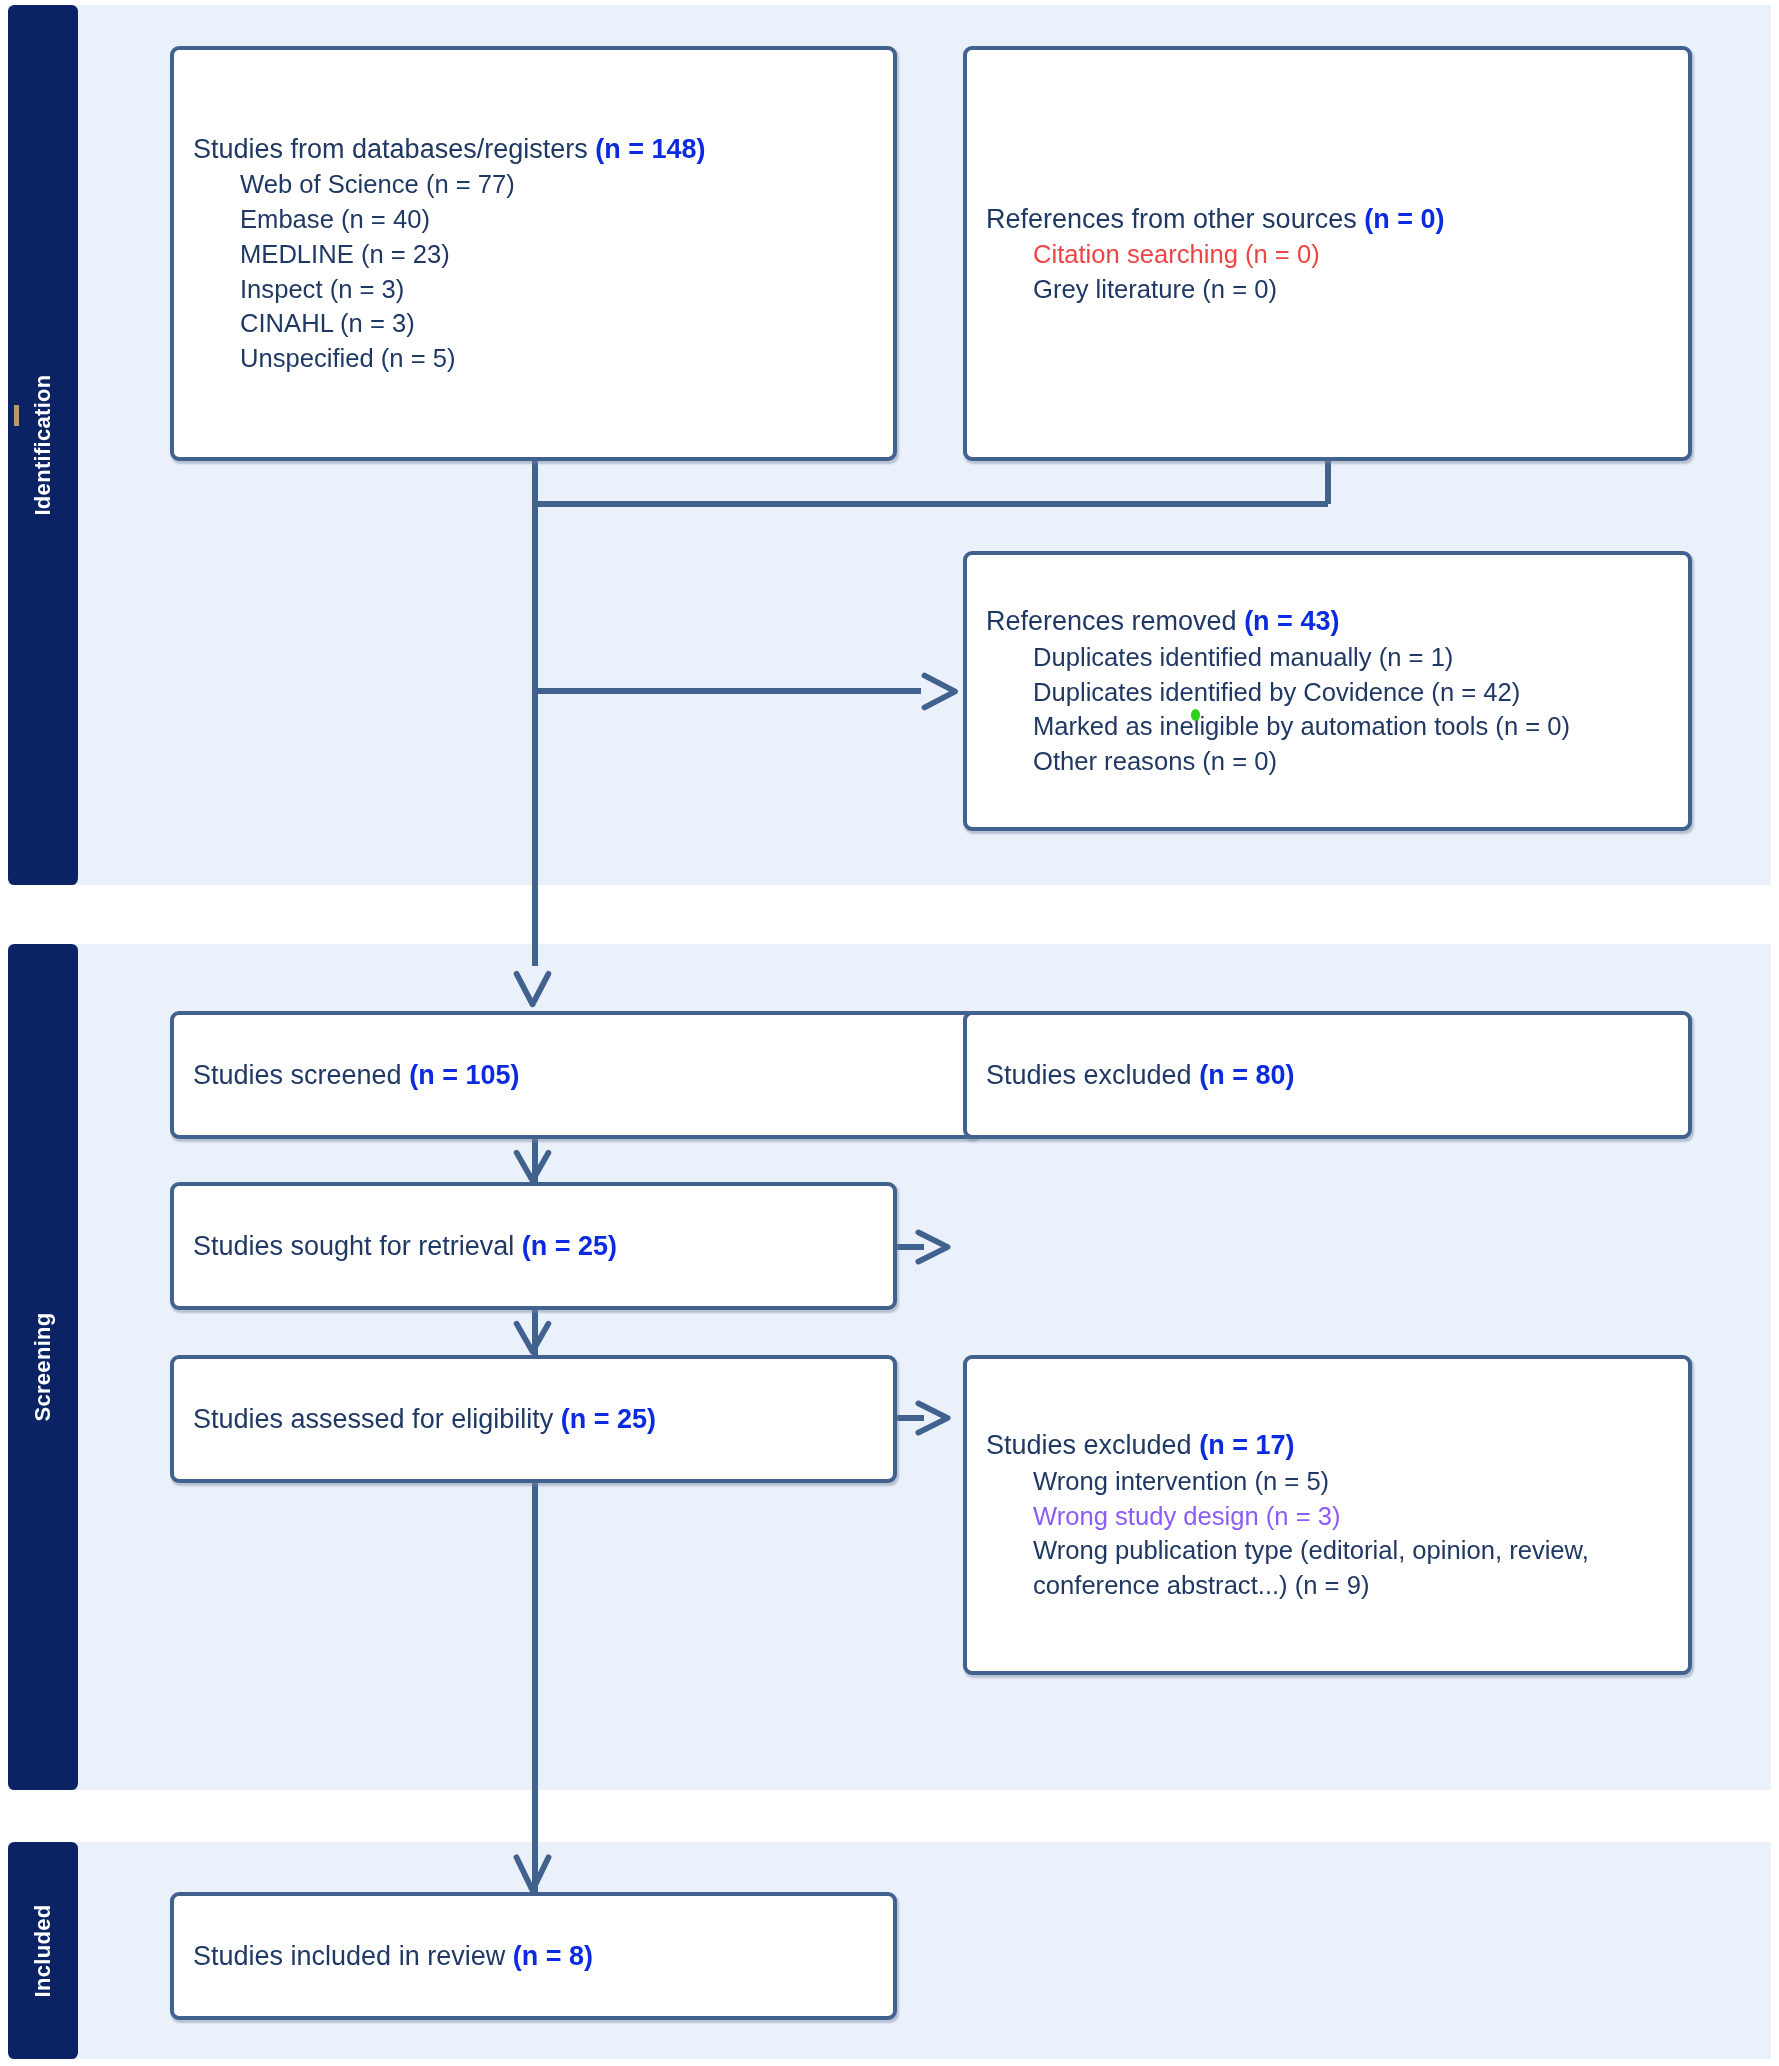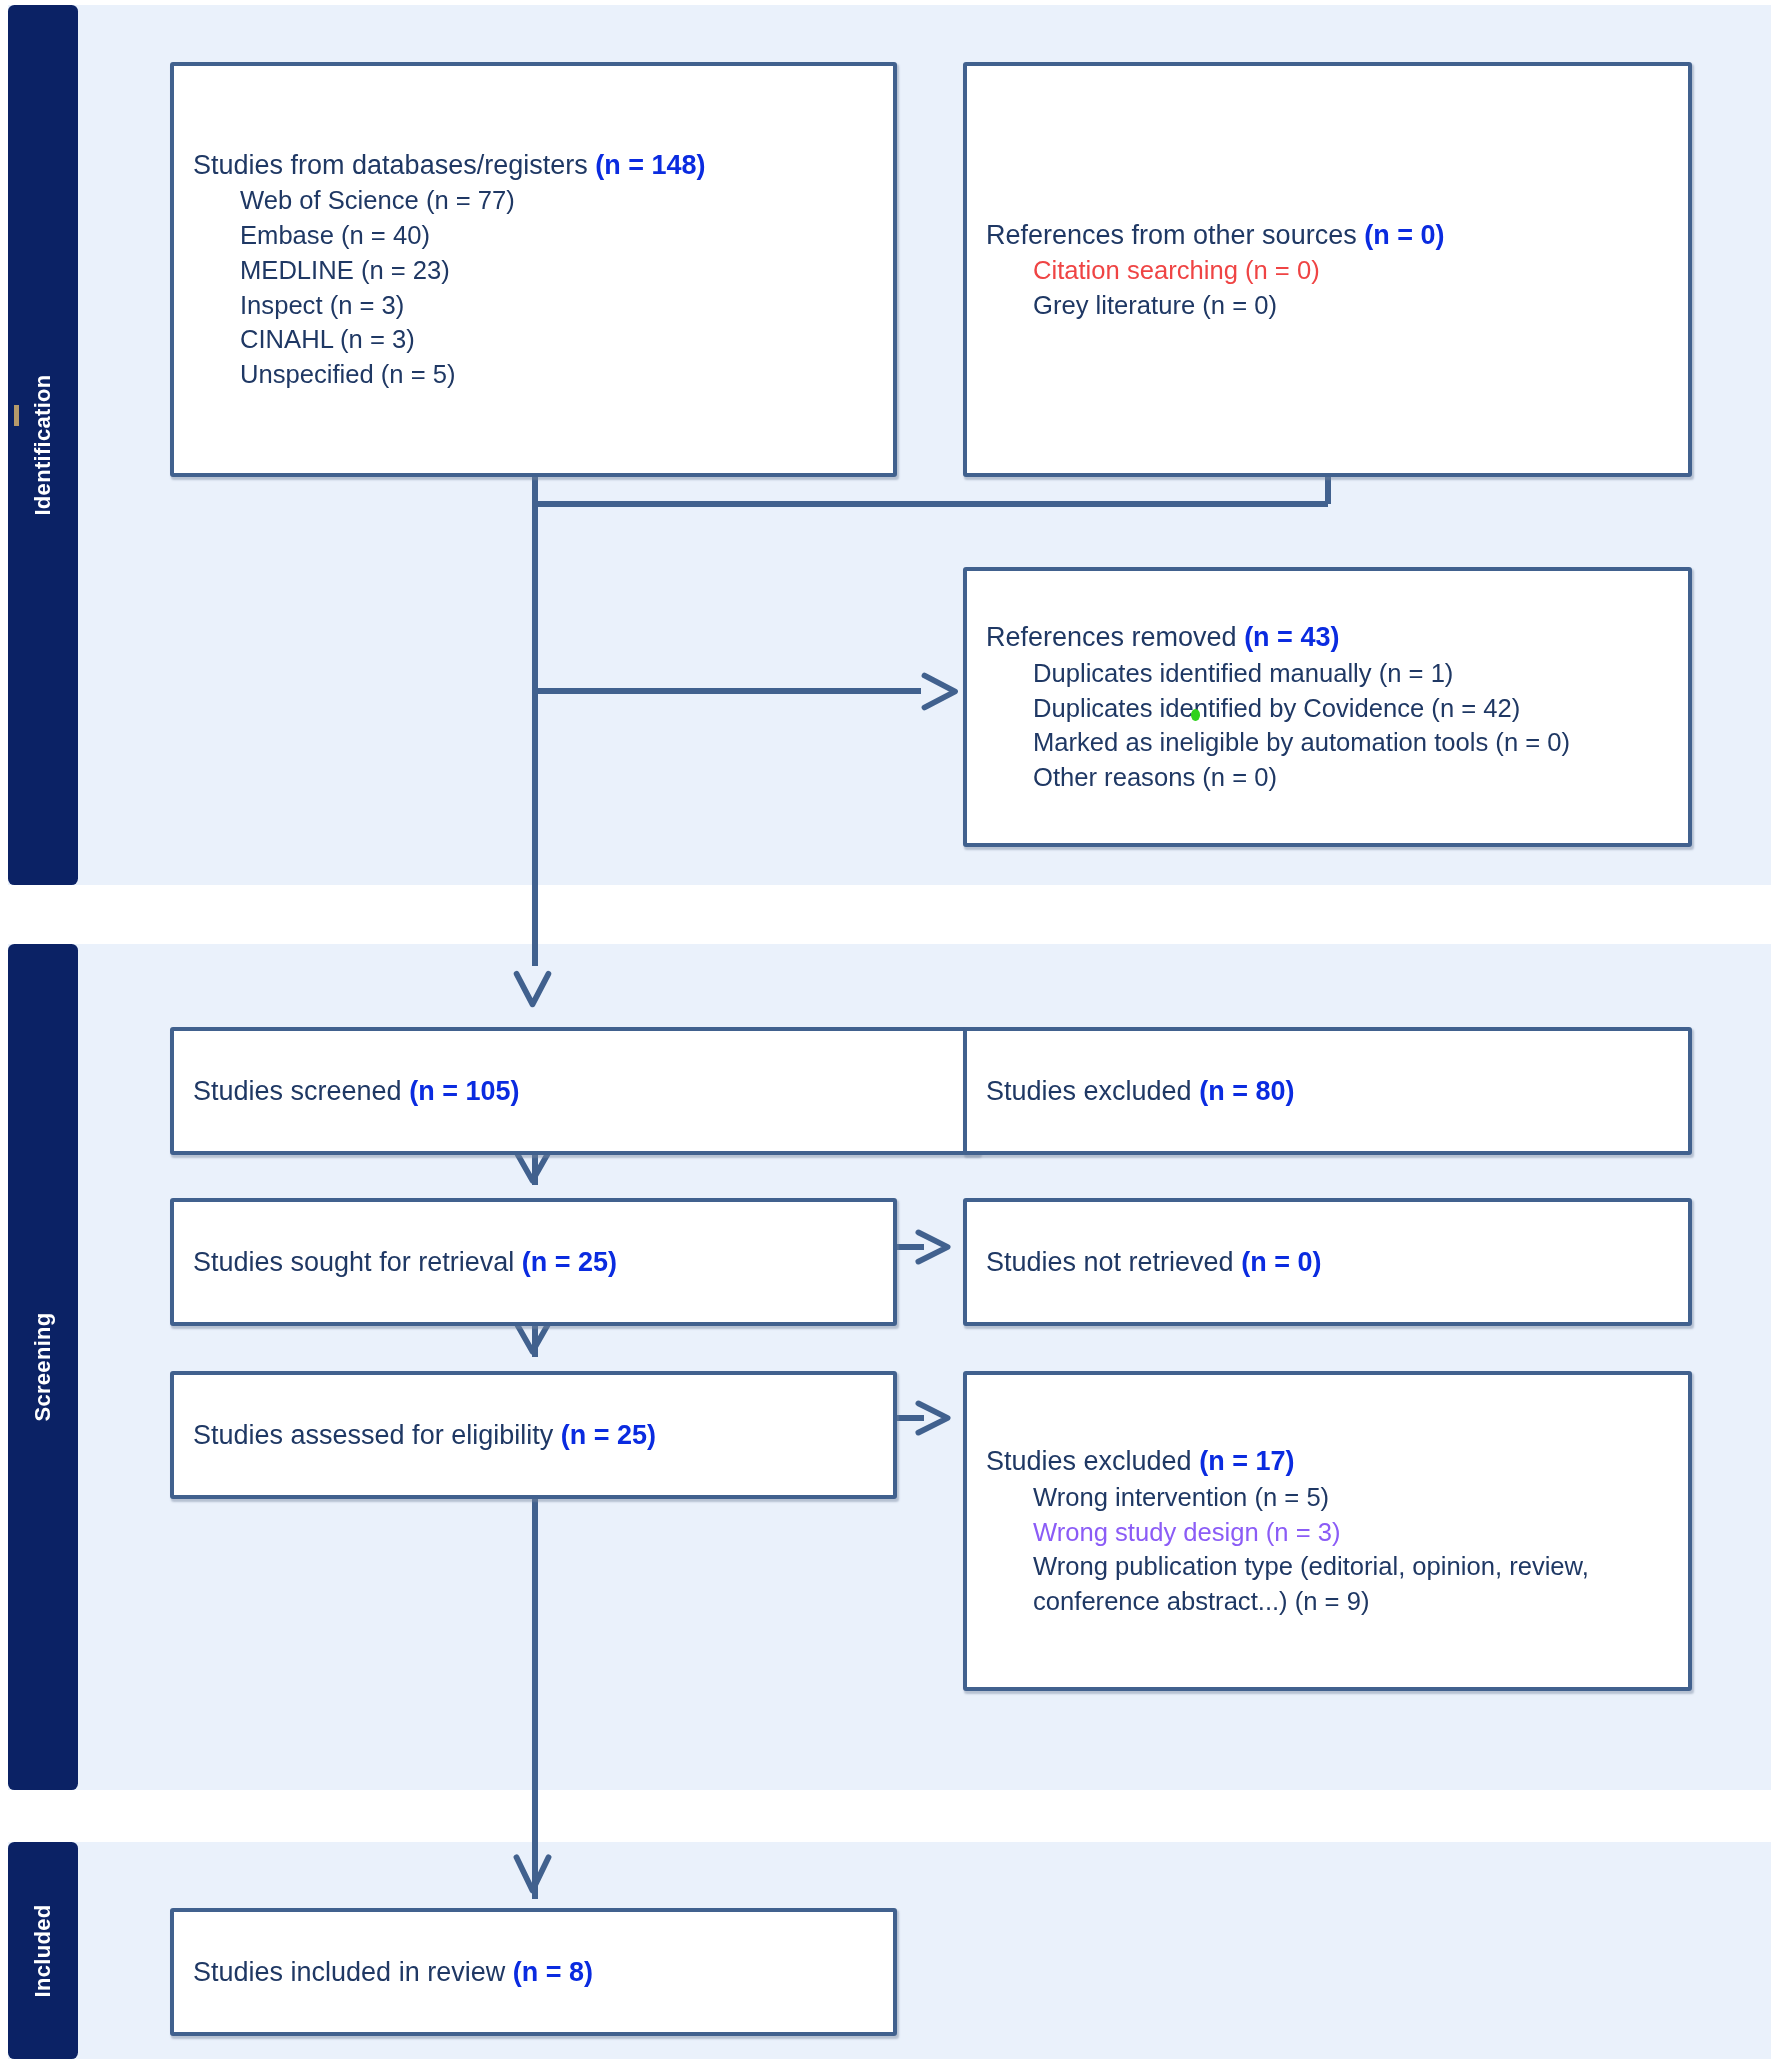--- a/index.html
+++ b/index.html
@@ -65,24 +65,23 @@
     width: 4.5px;
     height: 20.5px;
     background: #B59A6A;
   }
 
   
   .box {
     position: absolute;
     background: #ffffff;
     border: 4.5px solid #41618E;
-    border-radius: 3px;
+    border-radius: 9px;
     box-sizing: border-box;
     box-shadow: 1.9px 2.6px 1.9px rgba(120,135,160,0.45);
-    margin-top: 16px;
   }
   .box-inner {
     position: absolute;
     left: 0; right: 0;
     top: 50%;
     transform: translateY(-50%);
     padding: 0 19px;
     box-sizing: border-box;
   }
 
@@ -265,25 +264,20 @@
       <div class="line head" style="color: rgb(31, 56, 100);"><span>Studies excluded </span><span class="cnt" style="color: rgb(10, 43, 224);">(n = 80)</span></div>
     </div>
   </div>
 
   <div class="box" id="box-sought" style="border-color: rgb(65, 97, 142);">
     <div class="box-inner">
       <div class="line head" style="color: rgb(31, 56, 100);"><span>Studies sought for retrieval </span><span class="cnt" style="color: rgb(10, 43, 224);">(n = 25)</span></div>
     </div>
   </div>
 
-  <div class="box" id="box-notretr" style="border-color: rgb(65, 97, 142);">
-    <div class="box-inner">
-      <div class="line head" style="color: rgb(31, 56, 100);"><span>Studies not retrieved </span><span class="cnt" style="color: rgb(10, 43, 224);">(n = 0)</span></div>
-    </div>
-  </div>
 
   <div class="box" id="box-assessed" style="border-color: rgb(65, 97, 142);">
     <div class="box-inner">
       <div class="line head" style="color: rgb(31, 56, 100);"><span>Studies assessed for eligibility </span><span class="cnt" style="color: rgb(10, 43, 224);">(n = 25)</span></div>
     </div>
   </div>
 
   <div class="box" id="box-excluded2" style="border-color: rgb(65, 97, 142);">
     <div class="box-inner">
       <div class="line head" style="color: rgb(31, 56, 100);"><span>Studies excluded </span><span class="cnt" style="color: rgb(10, 43, 224);">(n = 17)</span></div>

